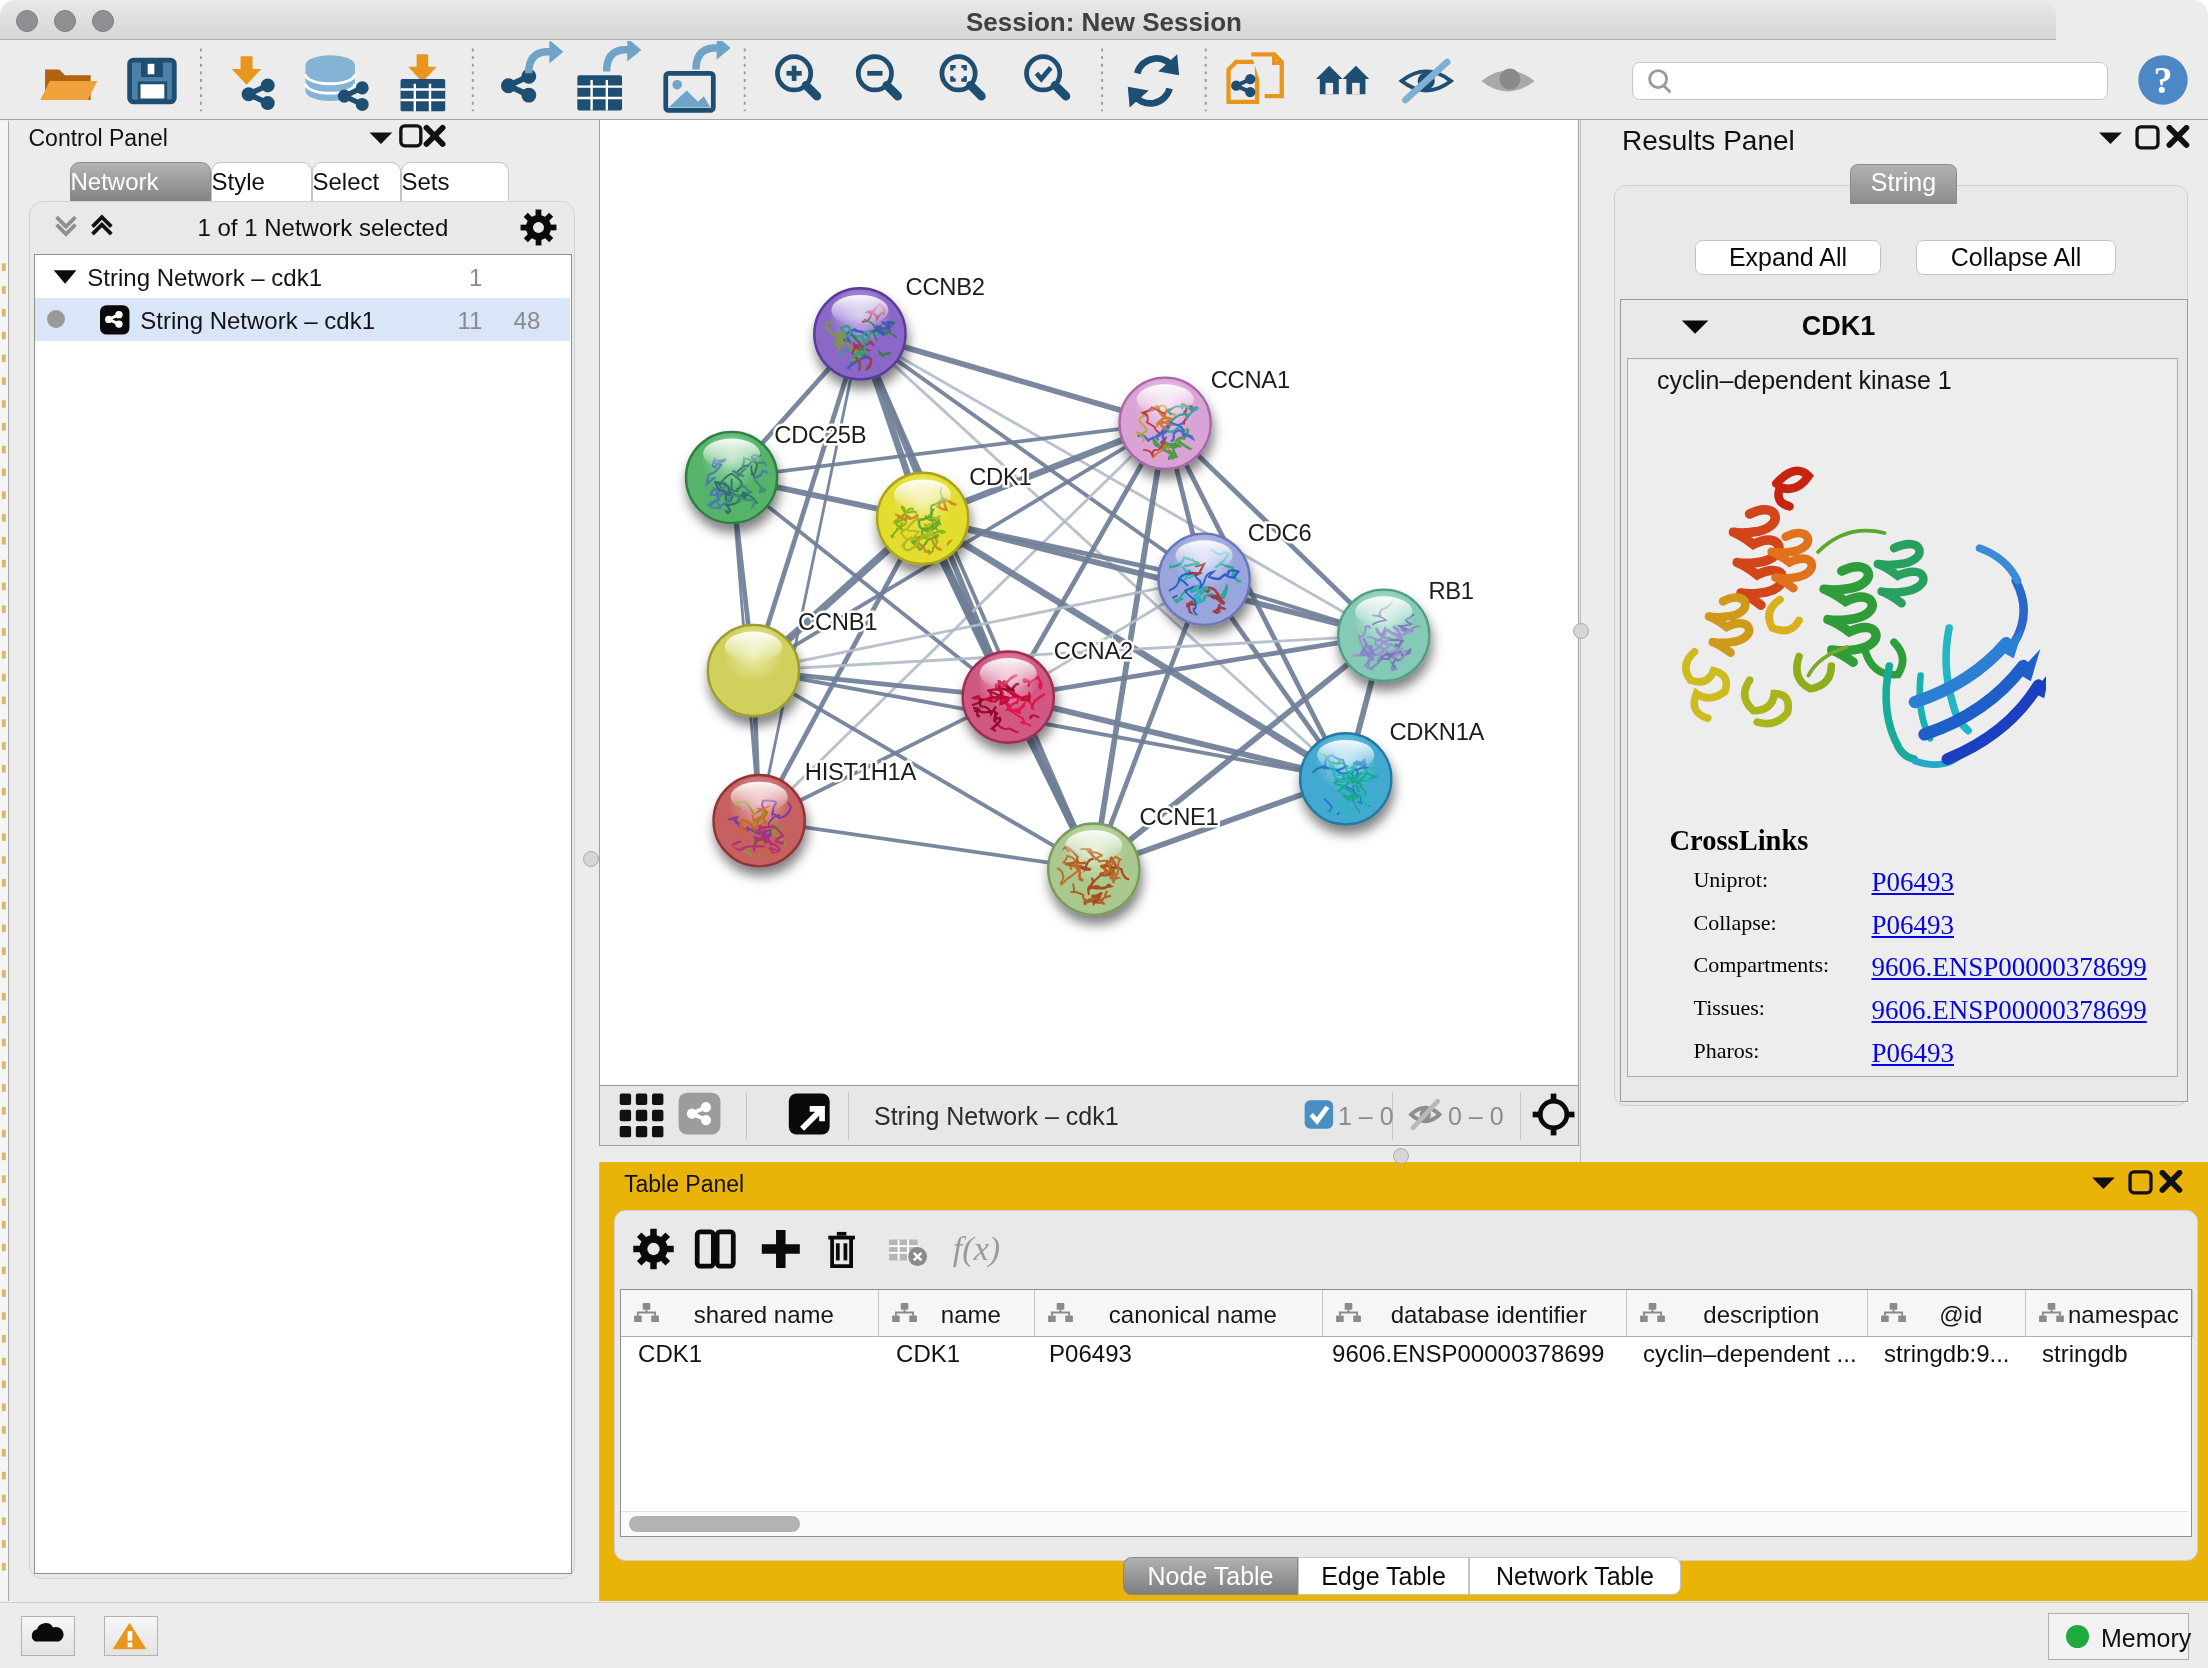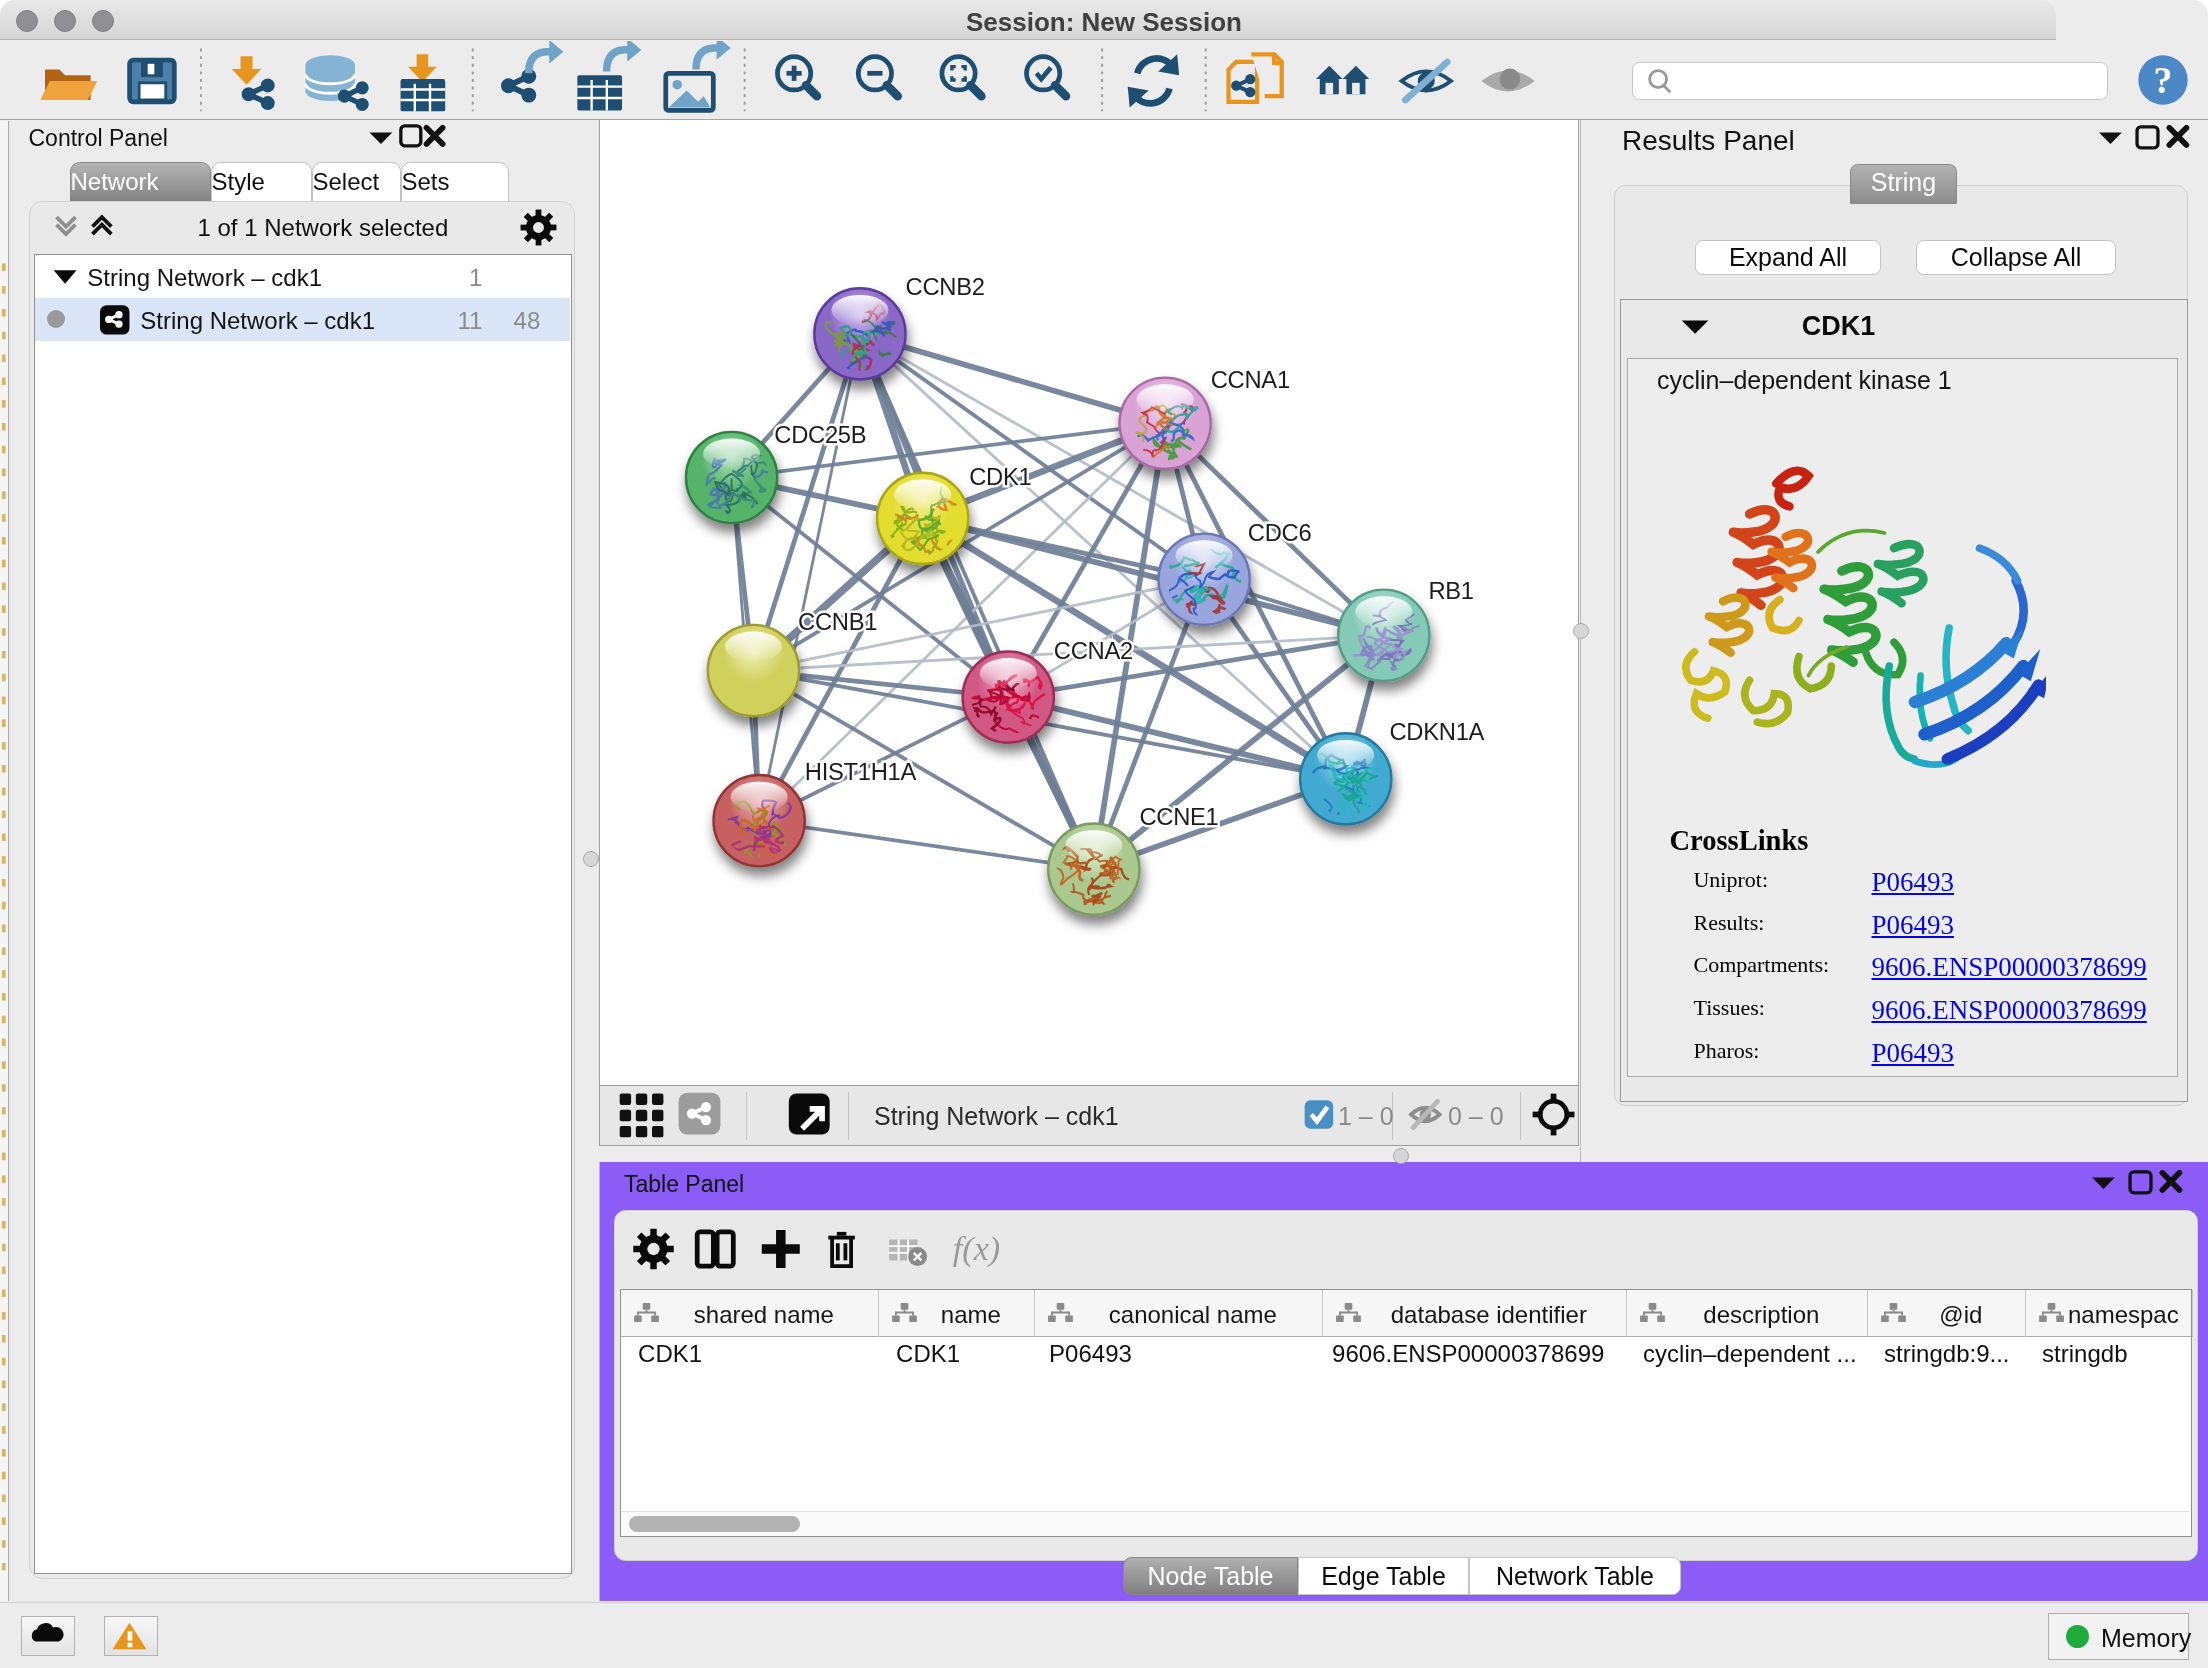--- a/index.html
+++ b/index.html
@@ -30,21 +30,21 @@
 #rphead{position:absolute;left:41px;top:4.8px;font-size:28px;color:#111}
 #stringtab{position:absolute;left:269px;top:44px;width:107px;height:40px;background:linear-gradient(#b2b2b2,#8d8d8d);border:1px solid #8a8a8a;border-radius:7.6px 7.6px 0 0;color:#fff;font-size:25px;text-align:center;line-height:34px;z-index:3}
 #rpbox{position:absolute;left:33px;top:65px;width:574px;height:921px;background:#e9e9e9;border:1px solid #cfcfcf;border-radius:11.4px}
 .btn{position:absolute;top:54px;height:35px;background:#fff;border:1px solid #c2c2c2;border-radius:7.6px;font-size:25px;color:#0a0a0a;text-align:center;line-height:33px}
 #cdkbox{position:absolute;left:4.8px;top:113px;width:568px;height:803px;background:#e9e9e9;border:1.9px solid #9a9a9a}
 #cdkinner{position:absolute;left:6.7px;top:58px;width:551px;height:719px;background:#ededed;border:1px solid #ababab}
 #crosslinks{position:absolute;left:0;top:0;width:100%;font-family:"Liberation Serif",serif;color:#000}
 .cl-label{position:absolute;font-size:22px}
 .cl-link{position:absolute;font-size:27px;color:#0606e0;text-decoration:underline}
 
-#tpanel{position:absolute;left:599px;top:1162px;width:1609px;height:439px;background:#8b5cf6;border-left:1px solid #bcbcbc}
+#tpanel{position:absolute;left:599px;top:1162px;width:1609px;height:439px;background:#eab308;border-left:1px solid #bcbcbc}
 #tphead{position:absolute;left:24px;top:8.6px;font-size:23px;color:#111}
 #tpbox{position:absolute;left:14.3px;top:48px;width:1584px;height:351px;background:#e9e9e9;border:1px solid #d0d0d0;border-radius:11.4px}
 #ttable{position:absolute;left:4.8px;top:78px;width:1572px;height:248px;background:#fff;border:1.9px solid #909090}
 #thead{position:absolute;left:0;top:0;width:100%;height:47px;background:#f6f6f6;border-bottom:1.9px solid #ababab;font-size:24px;color:#161616}
 .th{position:absolute;top:0;height:47px;border-right:1px solid #c6c6c6}
 .thtxt{position:absolute;top:10.5px;width:100%;text-align:center;padding-left:28.5px}
 .td{position:absolute;top:50px;font-size:24px;color:#111}
 #hscroll{position:absolute;left:0px;bottom:0px;width:1568px;height:25px;background:#fafafa;border-top:1px solid #e0e0e0}
 #hthumb{position:absolute;left:7.6px;top:3.8px;width:171px;height:16px;background:#b3b3b3;border-radius:8.6px}
 .btab{position:absolute;top:395px;height:38px;font-size:25px;text-align:center;line-height:36px;background:#fff;border:1px solid #c4c4c4;color:#0a0a0a}
@@ -773,21 +773,21 @@
                 <path d="M330 96 q28 10 40 34" stroke="#3a8ad8" stroke-width="8"></path>
               </g>
               <path d="M352 204 L376 180 L366 212 Z" fill="#2b7fd4"></path>
               <path d="M370 228 L394 202 L384 236 Z" fill="#1f5fc9"></path>
               <path d="M386 248 L404 226 L398 254 Z" fill="#1b3fbf"></path>
             </svg>
             <div id="crosslinks" style="top:428px">
               <div class="cl-label" style="left:41px;top:38px;font-weight:bold;font-size:28.5px">CrossLinks</div>
               <div class="cl-label" style="left:65px;top:80px">Uniprot:</div>
               <div class="cl-link" style="left:243px;top:80px">P06493</div>
-              <div class="cl-label" style="left:65px;top:123px">Results:</div>
+              <div class="cl-label" style="left:65px;top:123px">Collapse:</div>
               <div class="cl-link" style="left:243px;top:123px">P06493</div>
               <div class="cl-label" style="left:65px;top:165px">Compartments:</div>
               <div class="cl-link" style="left:243px;top:165px">9606.ENSP00000378699</div>
               <div class="cl-label" style="left:65px;top:208px">Tissues:</div>
               <div class="cl-link" style="left:243px;top:208px">9606.ENSP00000378699</div>
               <div class="cl-label" style="left:65px;top:251px">Pharos:</div>
               <div class="cl-link" style="left:243px;top:251px">P06493</div>
             </div>
           </div>
         </div>

